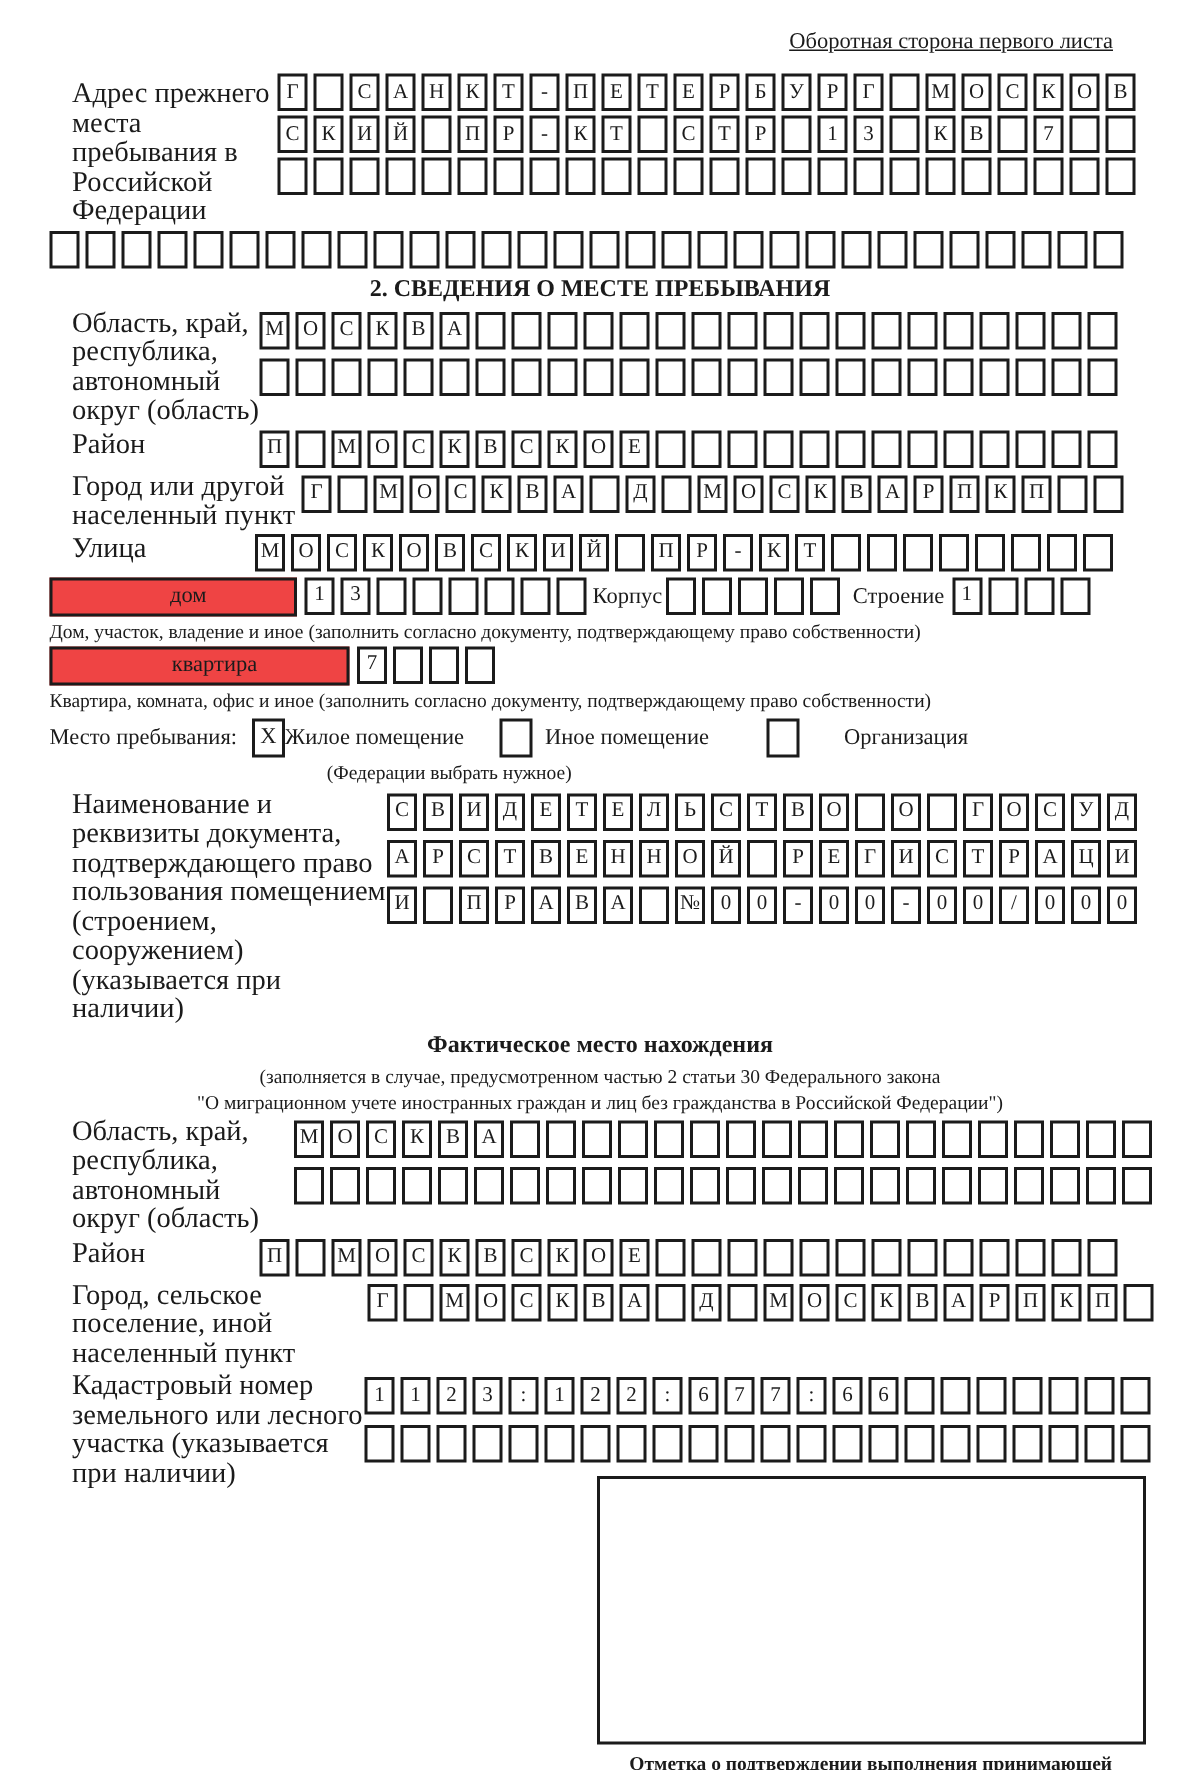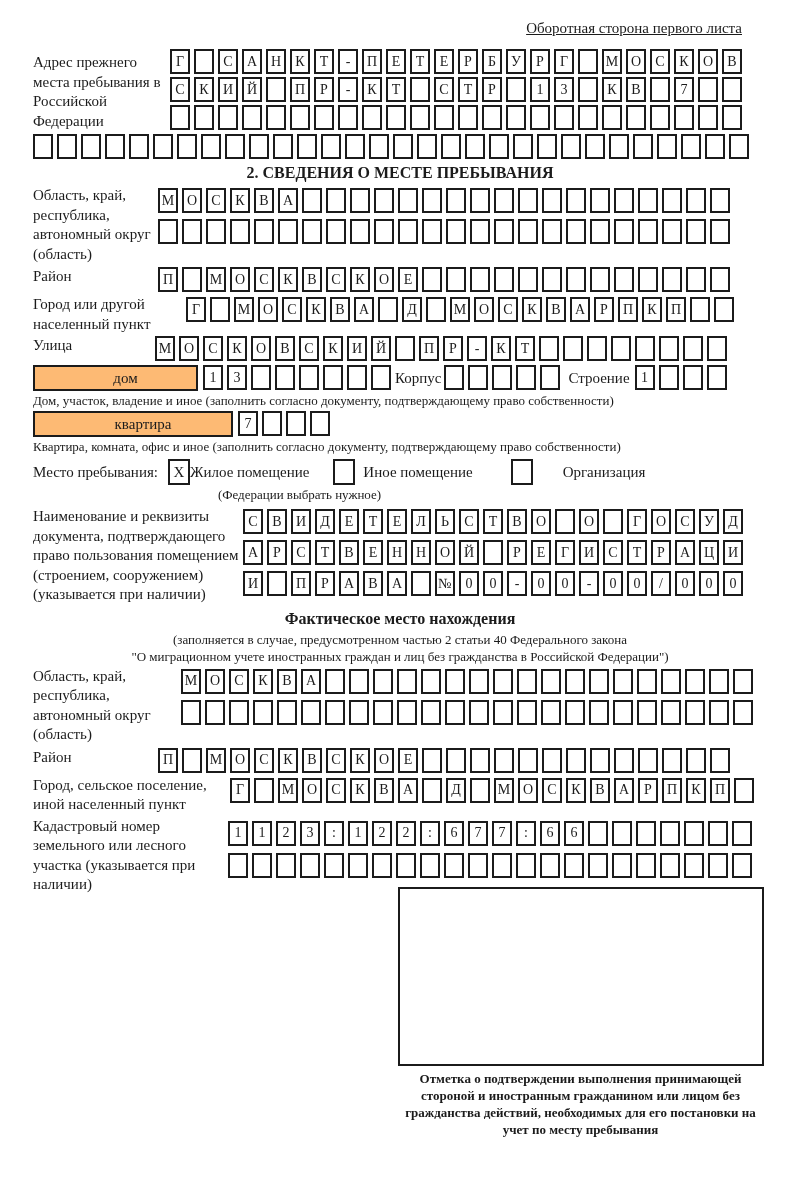--- a/index.html
+++ b/index.html
@@ -14,23 +14,24 @@
     overflow:hidden;
   }
   .header-note{
     text-align:right;
     font-size:15px;
     margin:20px 25px 12px 0;
     text-decoration:underline;
   }
   .frow{display:flex;align-items:flex-start;}
   .label{
-    font-size:15px;
+    font-size:19px;
     line-height:19.5px;
     flex:0 0 auto;
+    margin-left:15px;
   }
   .rows{display:flex;flex-direction:column;gap:3px;}
   .cells{display:flex;gap:4px;flex-wrap:nowrap;}
   .cell{
     flex:0 0 auto;
     width:20px;height:25px;
     border:2px solid #1b1b1b;
     box-sizing:border-box;
     display:flex;align-items:center;justify-content:center;
     font-size:14px;
@@ -38,21 +39,21 @@
   }
   .note{font-size:13px;line-height:16px;margin:2px 0 1px 0;}
   .note.centered{text-align:center;}
   .sec-title{
     text-align:center;font-weight:bold;font-size:16px;
     margin:5px 0 4px 0;
   }
   .wide-box{
     border:2px solid #1b1b1b;height:26px;box-sizing:border-box;
     display:flex;align-items:center;justify-content:center;
-    font-size:15px;flex:0 0 auto;background:#fdba74;padding-left:20px;
+    font-size:15px;flex:0 0 auto;background:#ef4444;padding-left:20px;
   }
   .inline-label{font-size:15px;line-height:26px;flex:0 0 auto;}
   .checkbox{
     width:22px;height:26px;border:2px solid #1b1b1b;box-sizing:border-box;
     display:flex;align-items:center;justify-content:center;
     font-size:15px;flex:0 0 auto;background:#fff;
   }
   .stay-row{display:flex;align-items:center;margin-top:4px;}
   .final-section{position:relative;height:342px;margin-top:2px;}
   .stamp-box{
@@ -459,21 +460,21 @@
           <div class="cell">0</div>
           <div class="cell">/</div>
           <div class="cell">0</div>
           <div class="cell">0</div>
           <div class="cell">0</div>
         </div>
     </div>
   </div>
 
   <div class="sec-title">Фактическое место нахождения</div>
-  <div class="note centered">(заполняется в случае, предусмотренном частью 2 статьи 40 Федерального закона</div>
+  <div class="note centered">(заполняется в случае, предусмотренном частью 2 статьи 30 Федерального закона</div>
   <div class="note centered" style="margin-top:0;">"О миграционном учете иностранных граждан и лиц без гражданства в Российской Федерации")</div>
 
   <div class="frow mt2">
     <div class="label" style="width:148px;">Область, край, республика, автономный округ (область)</div>
     <div class="rows" style="margin-top:2px;">
       <div class="cells">
           <div class="cell">М</div>
           <div class="cell">О</div>
           <div class="cell">С</div>
           <div class="cell">К</div>

